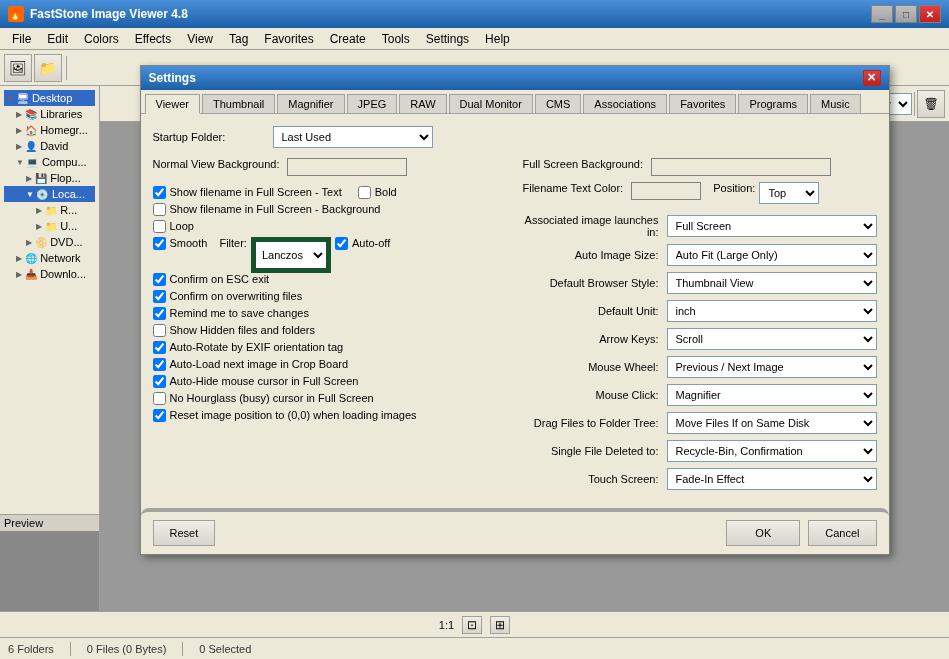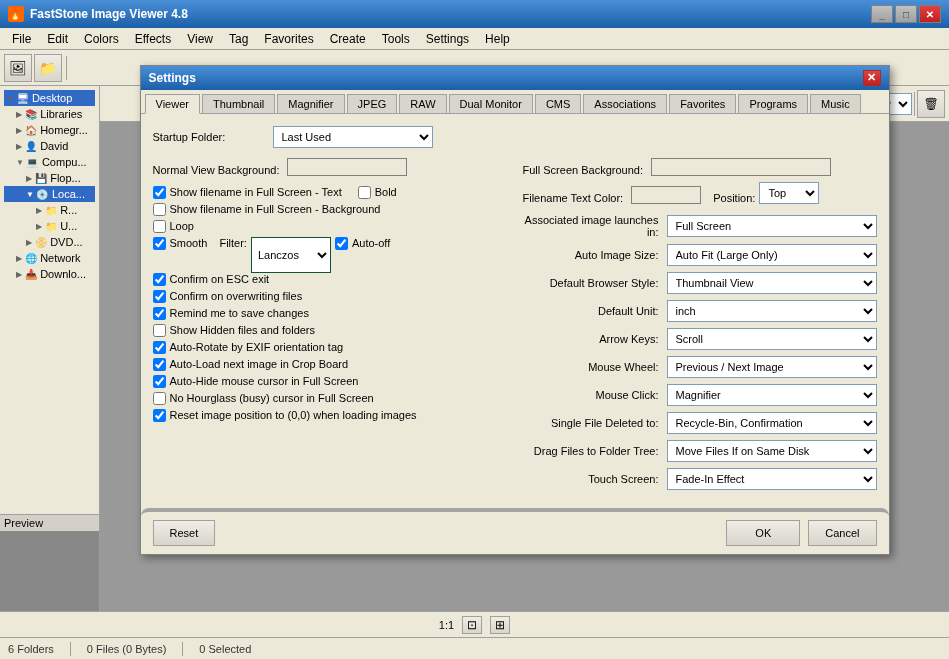--- a/index.html
+++ b/index.html
@@ -65,37 +65,37 @@
     
     select { height: 22px; font-size: 11px; border: 1px solid #7f9db9; background: white; padding: 0 4px; }
     input[type="checkbox"] { width: 13px; height: 13px; cursor: pointer; }
 
     
     .startup-row { display: flex; align-items: center; margin-bottom: 10px; }
     .startup-label { font-size: 11px; width: 120px; }
     .startup-select { height: 22px; font-size: 11px; border: 1px solid #7f9db9; background: white; padding: 0 4px; width: 160px; }
 
     
-    .bg-row { display: flex; align-items: flex-end; margin-bottom: 6px; }
+    .bg-row { display: flex; align-items: flex-start; margin-bottom: 6px; }
     .bg-label { font-size: 11px; }
     .bg-color { width: 120px; height: 18px; border: 1px solid #808080; display: inline-block; }
 
     
     .check-row { display: flex; align-items: center; margin-bottom: 4px; gap: 4px; }
     .check-label { font-size: 11px; }
 
     
     .right-form-row { display: flex; align-items: center; margin-bottom: 6px; }
     .right-label { font-size: 11px; text-align: right; flex: 1; padding-right: 8px; }
     .right-control { display: flex; align-items: center; gap: 4px; }
     .dropdown-select { height: 22px; font-size: 11px; border: 1px solid #7f9db9; background: white; padding: 0 4px; width: 210px; cursor: pointer; }
 
     
     .smooth-row { display: flex; align-items: flex-start; margin-bottom: 0; gap: 4px; }
-    .filter-select { height: 36px; font-size: 11px; border: 1px solid #14532d; background: white; padding: 0 2px; width: 80px; }
+    .filter-select { height: 36px; font-size: 11px; border: 5px solid #14532d; background: white; padding: 0 2px; width: 80px; }
 
     
     .dialog-footer { display: flex; justify-content: space-between; padding: 8px 12px; border-top: 4px solid #a3a3a3; border-radius: 8px; }
     .reset-btn { height: 26px; padding: 0 16px; background: linear-gradient(to bottom, #f0ede4, #d8d5cc); border: 1px solid #a0a0a0; cursor: pointer; font-size: 11px; }
     .ok-btn { height: 26px; padding: 0 28px; background: linear-gradient(to bottom, #f0ede4, #d8d5cc); border: 1px solid #a0a0a0; cursor: pointer; font-size: 11px; }
     .cancel-btn { height: 26px; padding: 0 16px; background: linear-gradient(to bottom, #f0ede4, #d8d5cc); border: 1px solid #a0a0a0; cursor: pointer; font-size: 11px; }
 
     
     .bottom-toolbar { background: #ece9d8; height: 26px; display: flex; align-items: center; justify-content: center; border-top: 1px solid #a0a0a0; padding: 0 8px; flex-shrink: 0; gap: 8px; }
     .zoom-label { font-size: 11px; }
@@ -434,33 +434,33 @@
               <div class="right-form-row">
                 <span class="right-label">Mouse Click:</span>
                 <div class="right-control">
                   <select class="dropdown-select">
                     <option>Magnifier</option>
                   </select>
                 </div>
               </div>
 
               <div class="right-form-row">
+                <span class="right-label">Drag Files to Folder Tree:</span>
+                <div class="right-control">
+                  <select class="dropdown-select">
+                    <option>Move Files If on Same Disk</option>
+                  </select>
+                </div>
+              </div>
+
+              <div class="right-form-row">
                 <span class="right-label">Single File Deleted to:</span>
                 <div class="right-control">
                   <select class="dropdown-select">
                     <option>Recycle-Bin, Confirmation</option>
-                  </select>
-                </div>
-              </div>
-
-              <div class="right-form-row">
-                <span class="right-label">Drag Files to Folder Tree:</span>
-                <div class="right-control">
-                  <select class="dropdown-select">
-                    <option>Move Files If on Same Disk</option>
                   </select>
                 </div>
               </div>
 
               <div class="right-form-row">
                 <span class="right-label">Touch Screen:</span>
                 <div class="right-control">
                   <select class="dropdown-select">
                     <option>Fade-In Effect</option>
                   </select>

